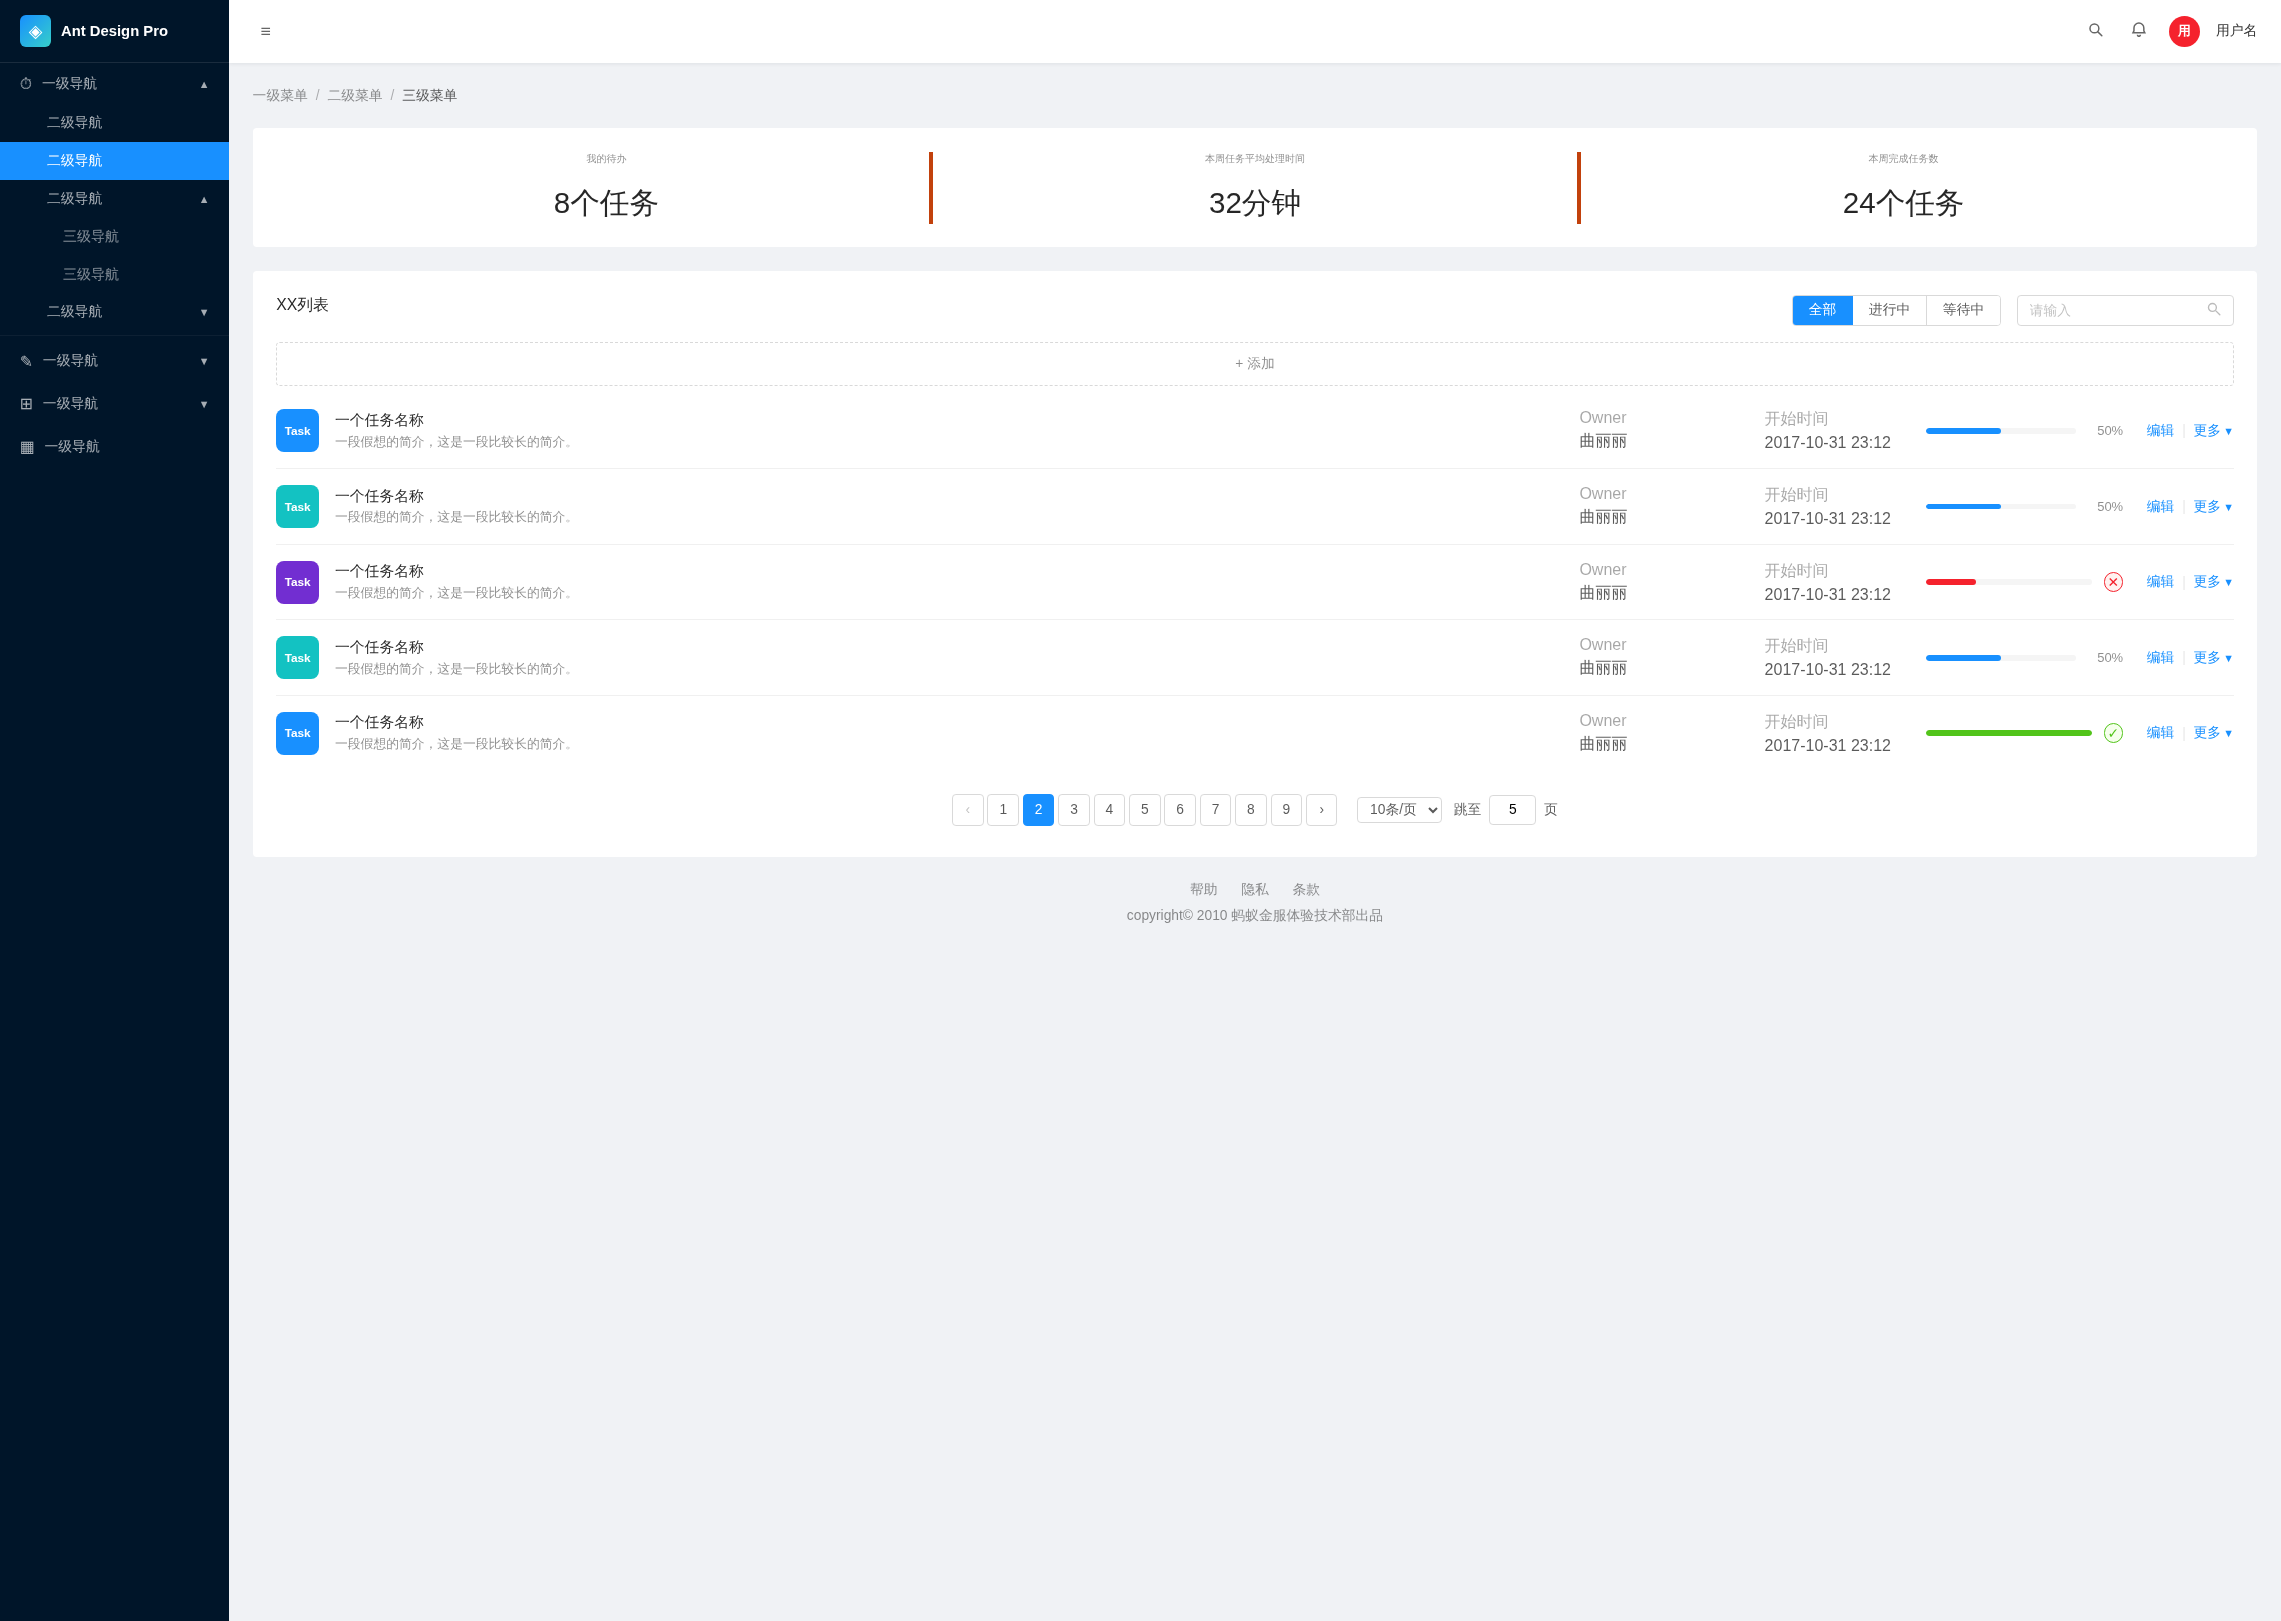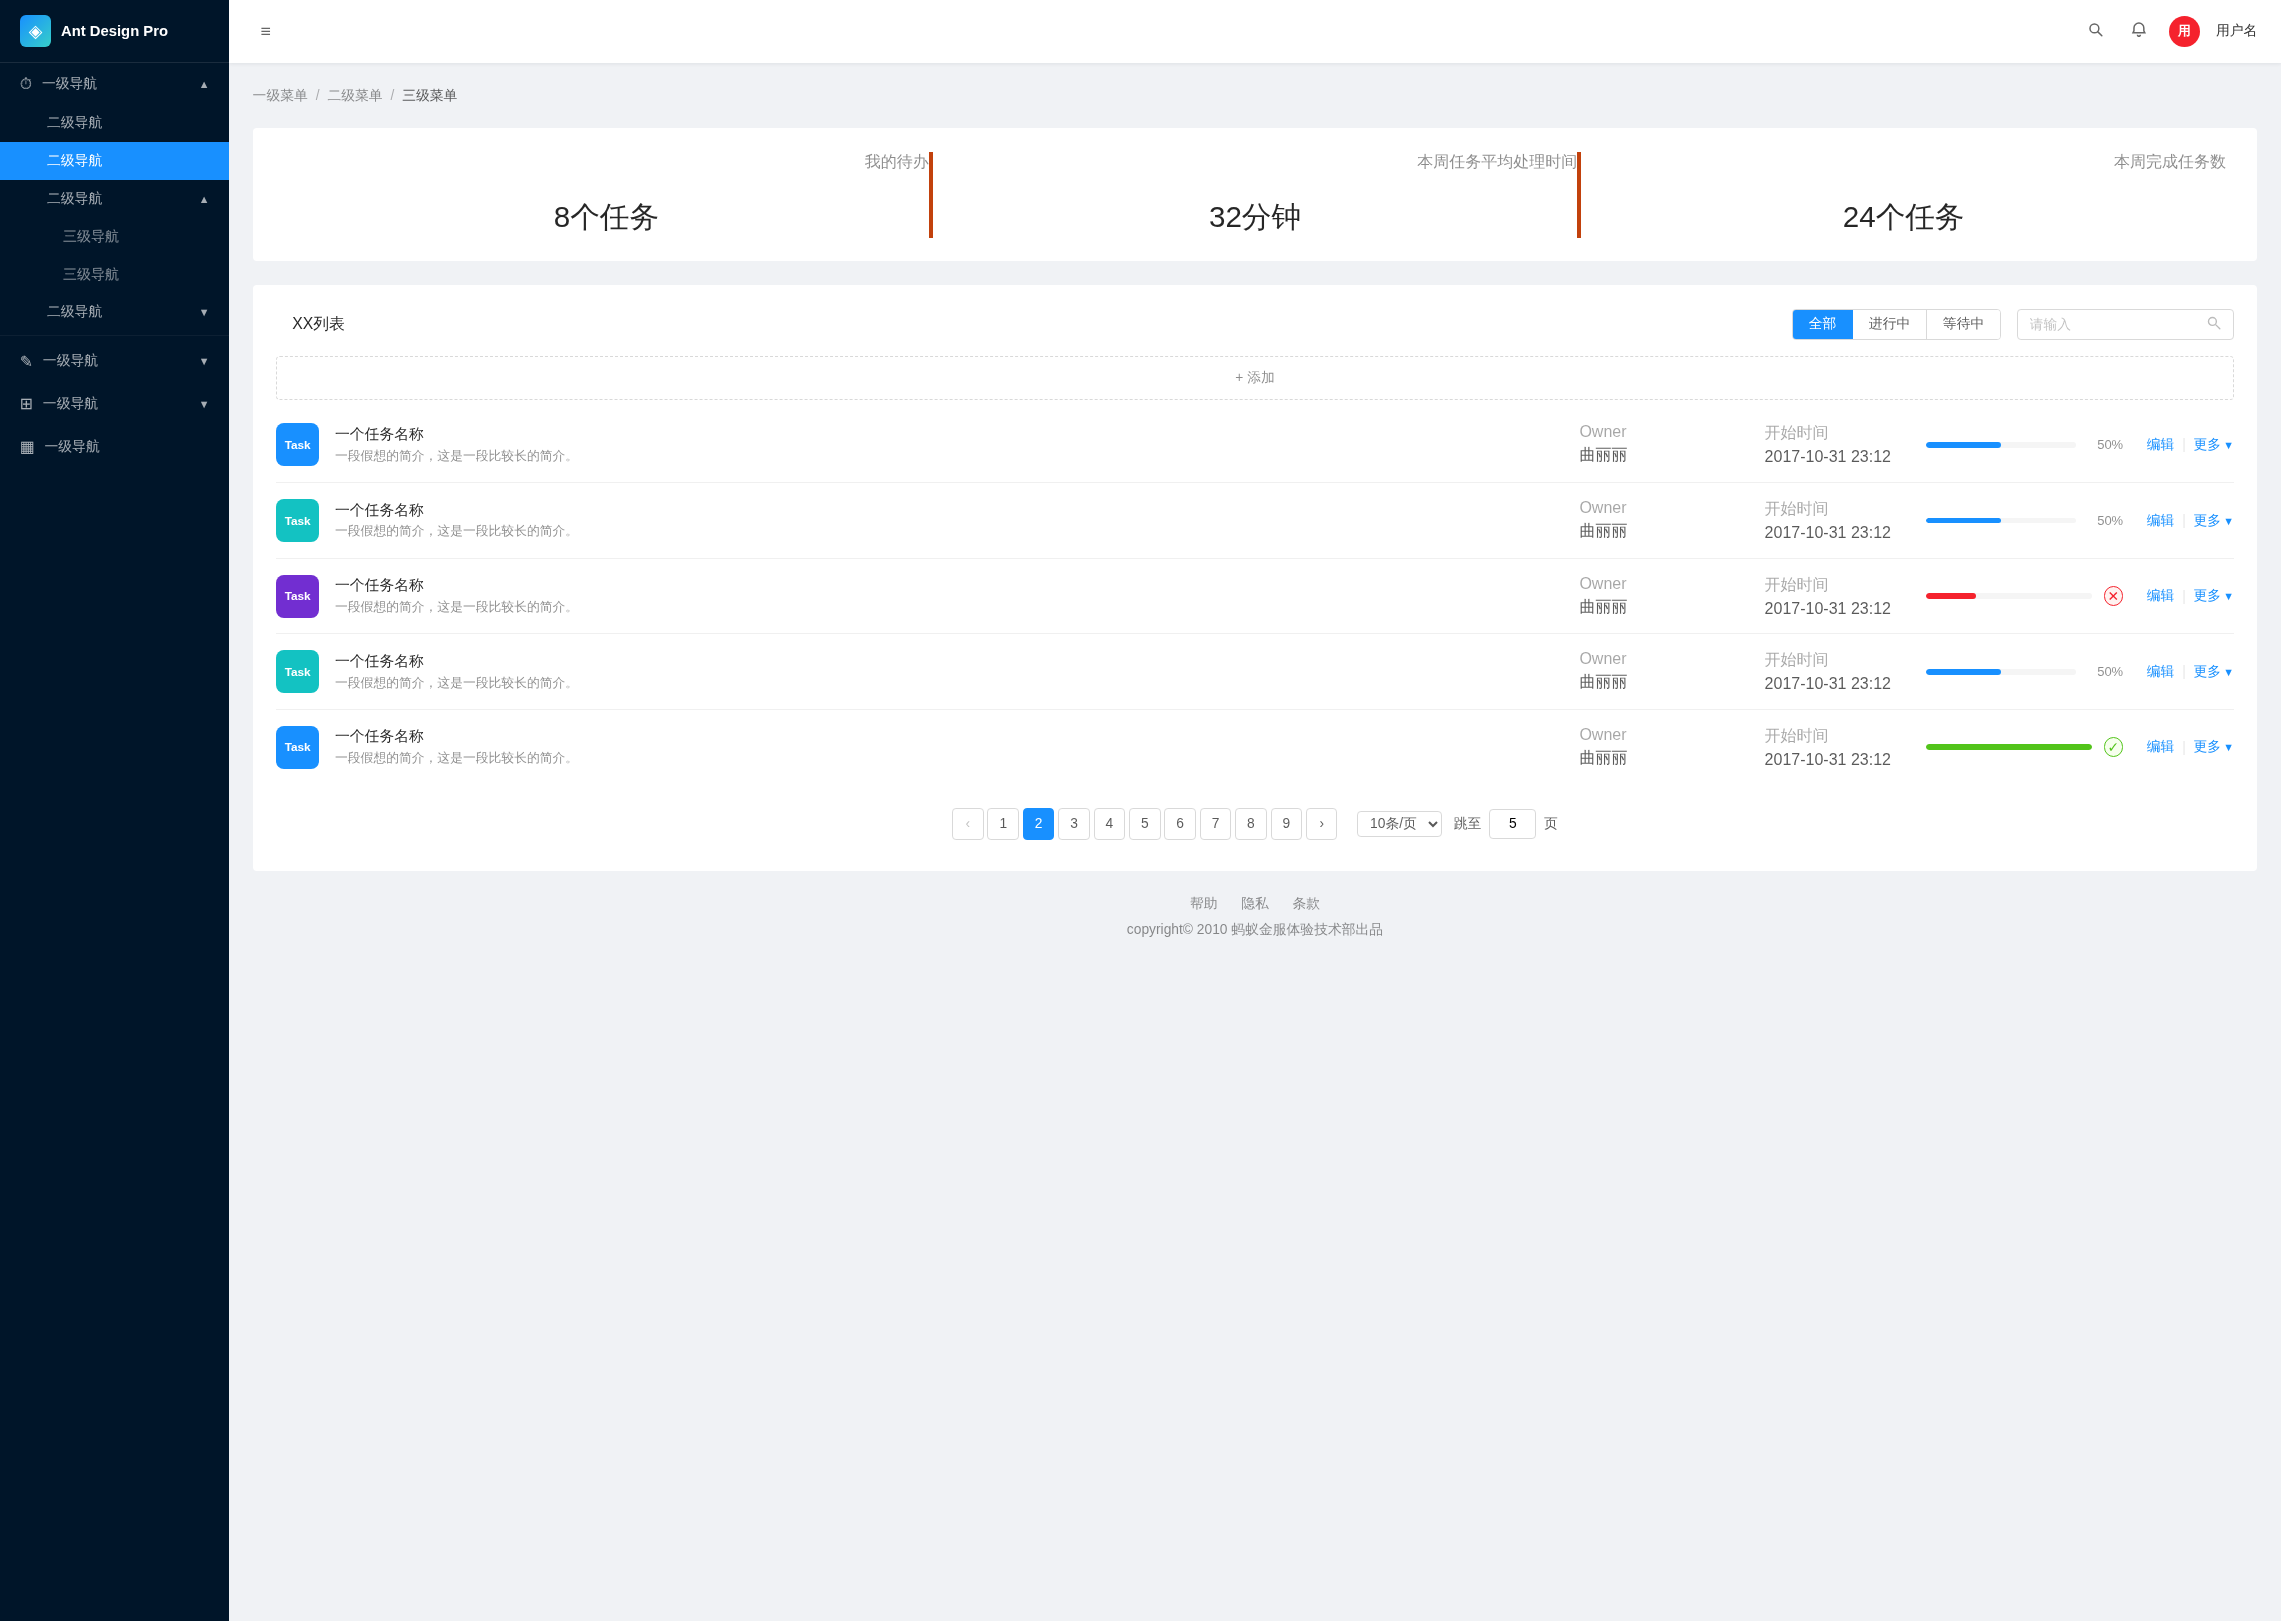--- a/index.html
+++ b/index.html
@@ -37,26 +37,26 @@
 
     
     .breadcrumb { display: flex; align-items: center; gap: 7.9px; margin-bottom: 23.6px; font-size: 13.8px; color: rgba(0,0,0,0.45); }
     .breadcrumb-sep { color: rgba(0,0,0,0.3); }
     .breadcrumb-current { color: rgba(0,0,0,0.65); }
 
     
     .stats-card { background: #fff; border-radius: 3.9px; padding: 23.6px 31.5px; margin-bottom: 23.6px; display: flex; align-items: center; }
     .stat-item { flex: 1; text-align: center; }
     .stat-item + .stat-item { border-left: 4px solid #c2410c; }
-    .stat-label { color: rgba(0,0,0,0.45); font-size: 16px; margin-bottom: 24px; text-align: right; }
+    .stat-label { color: rgba(0,0,0,0.45); font-size: 10px; margin-bottom: 17px; }
     .stat-value { color: rgba(0,0,0,0.85); font-size: 29.6px; font-weight: 500; }
 
     
     .task-card { background: #fff; border-radius: 3.9px; padding: 23.6px; }
-    .task-header { display: flex; align-items: center; margin-bottom: 15.8px; margin-left: 16px; }
+    .task-header { display: flex; margin-bottom: 15.8px; }
     .task-title { font-size: 15.8px; font-weight: 500; color: rgba(0,0,0,0.85); flex: 1; }
     .filter-buttons { display: flex; gap: 0; border: 1px solid #d9d9d9; border-radius: 3.9px; overflow: hidden; }
     .filter-btn { padding: 5.9px 15.8px; cursor: pointer; background: #fff; color: rgba(0,0,0,0.65); font-size: 13.8px; border: none; transition: all 0.2s; border-right: 1px solid #d9d9d9; }
     .filter-btn:last-child { border-right: none; }
     .filter-btn.active { background: #1890ff; color: #fff; border-color: #1890ff; }
     .search-box { display: flex; align-items: center; border: 1px solid #d9d9d9; border-radius: 3.9px; padding: 5.9px 11.8px; margin-left: 15.8px; width: 217px; }
     .search-box input { border: none; outline: none; flex: 1; font-size: 13.8px; color: rgba(0,0,0,0.65); }
     .search-box input::placeholder { color: rgba(0,0,0,0.25); }
     .search-icon-btn { color: rgba(0,0,0,0.45); font-size: 13.8px; cursor: pointer; }
 

